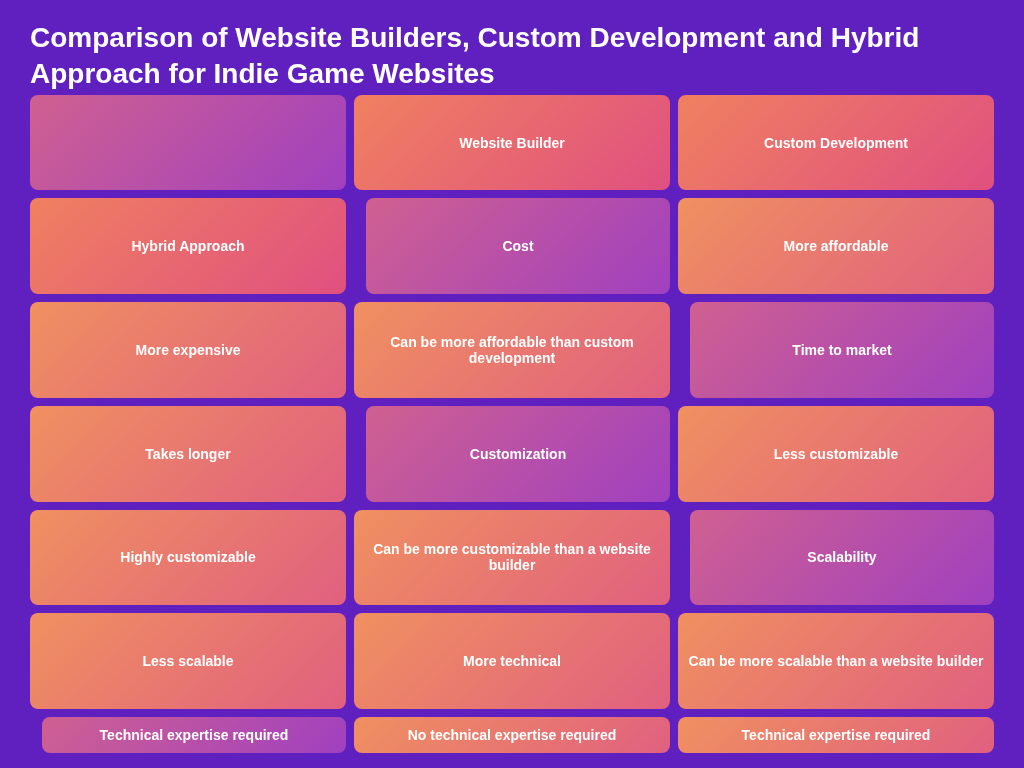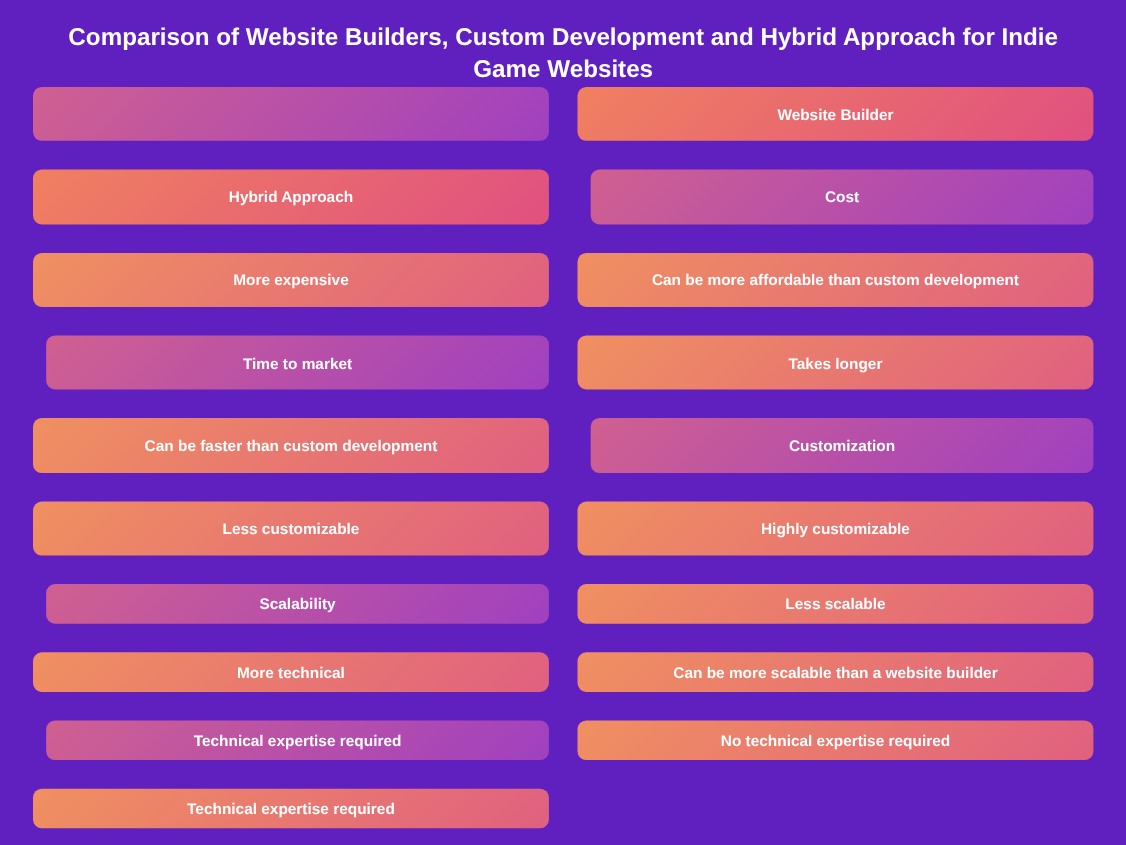--- a/index.html
+++ b/index.html
@@ -11,34 +11,34 @@
       font-family: Arial, sans-serif;
       display: flex;
       flex-direction: column;
       align-items: center;
       padding: 20px 30px 15px 30px;
       overflow: hidden;
     }
 
     #page-title {
       color: white;
-      font-size: 22px;
+      font-size: 28px;
       font-weight: bold;
-      text-align: center;
+      text-align: left;
       margin-bottom: 2px;
       line-height: 1.3;
     }
 
     .table-container {
       width: 100%;
       flex: 1;
       display: grid;
-      grid-template-columns: repeat(2, 1fr);
+      grid-template-columns: repeat(3, 1fr);
       grid-template-rows: repeat(6, 1fr);
-      gap: 26px;
+      gap: 8px;
     }
 
     .cell {
       border-radius: 8px;
       display: flex;
       align-items: center;
       justify-content: center;
       padding: 10px;
       text-align: center;
       font-weight: bold;
@@ -65,33 +65,35 @@
   </style>
 </head>
 <body>
 
 <h1 id="page-title">Comparison of Website Builders, Custom Development and Hybrid Approach for Indie Game Websites</h1>
 
 <div class="table-container">
 
   <div class="cell cell-empty"></div>
   <div class="cell cell-header-row">Website Builder</div>
+  <div class="cell cell-header-row">Custom Development</div>
   <div class="cell cell-header-row">Hybrid Approach</div>
 
   <div class="cell cell-label">Cost</div>
+  <div class="cell cell-data">More affordable</div>
   <div class="cell cell-data">More expensive</div>
   <div class="cell cell-data">Can be more affordable than custom development</div>
 
   <div class="cell cell-label">Time to market</div>
   <div class="cell cell-data">Takes longer</div>
-  <div class="cell cell-data">Can be faster than custom development</div>
 
   <div class="cell cell-label">Customization</div>
   <div class="cell cell-data">Less customizable</div>
   <div class="cell cell-data">Highly customizable</div>
+  <div class="cell cell-data">Can be more customizable than a website builder</div>
 
   <div class="cell cell-label">Scalability</div>
   <div class="cell cell-data">Less scalable</div>
   <div class="cell cell-data">More technical</div>
   <div class="cell cell-data">Can be more scalable than a website builder</div>
 
   <div class="cell cell-label">Technical expertise required</div>
   <div class="cell cell-data">No technical expertise required</div>
   <div class="cell cell-data">Technical expertise required</div>
 </div>

